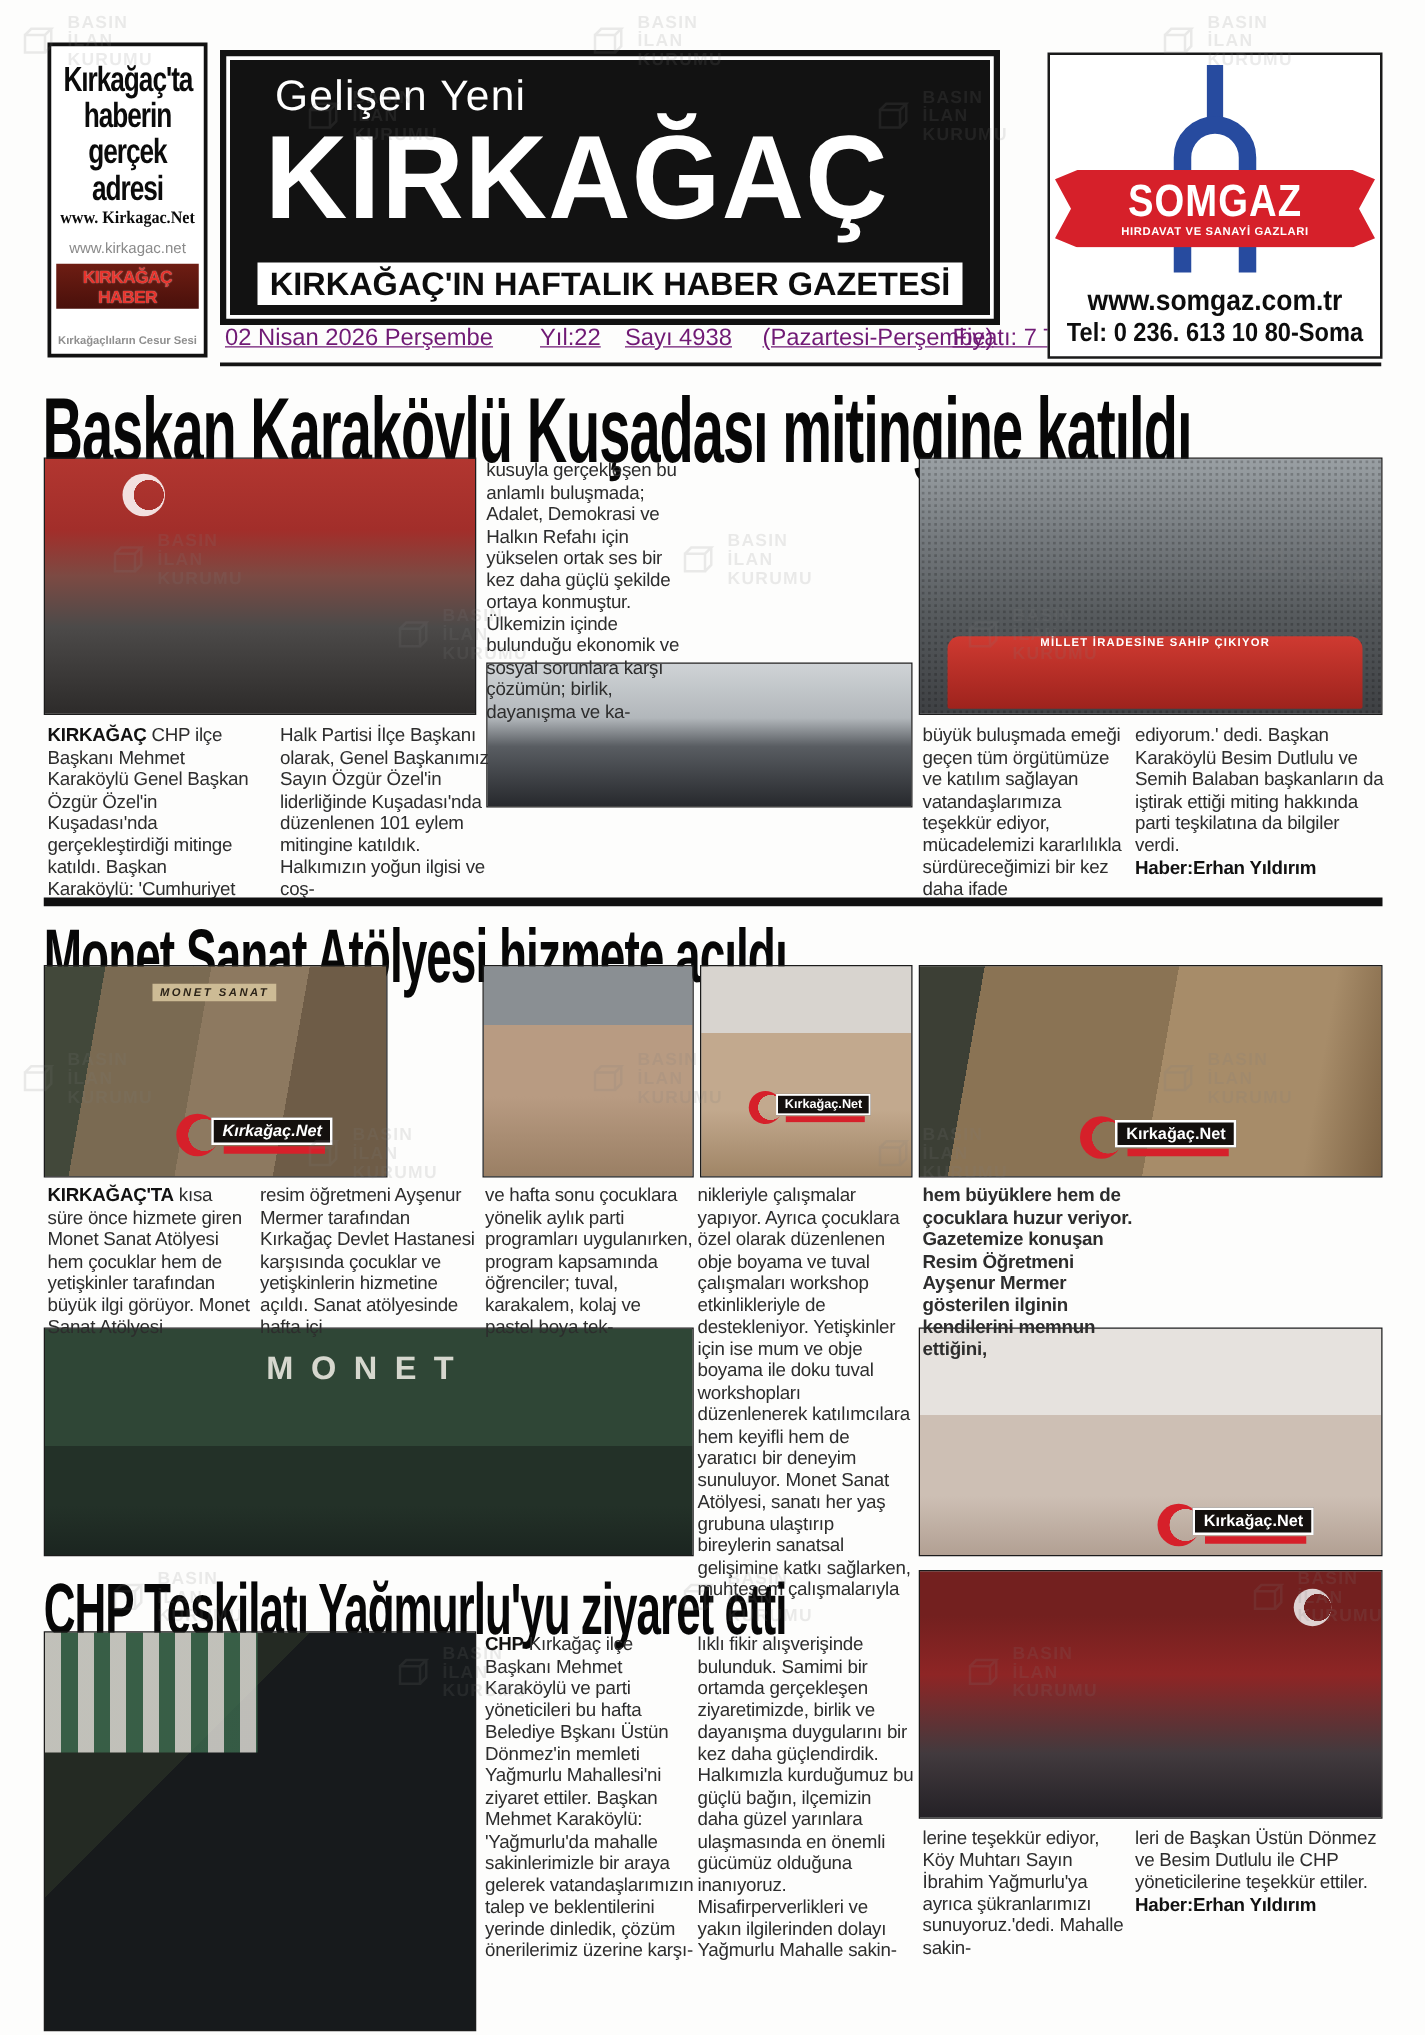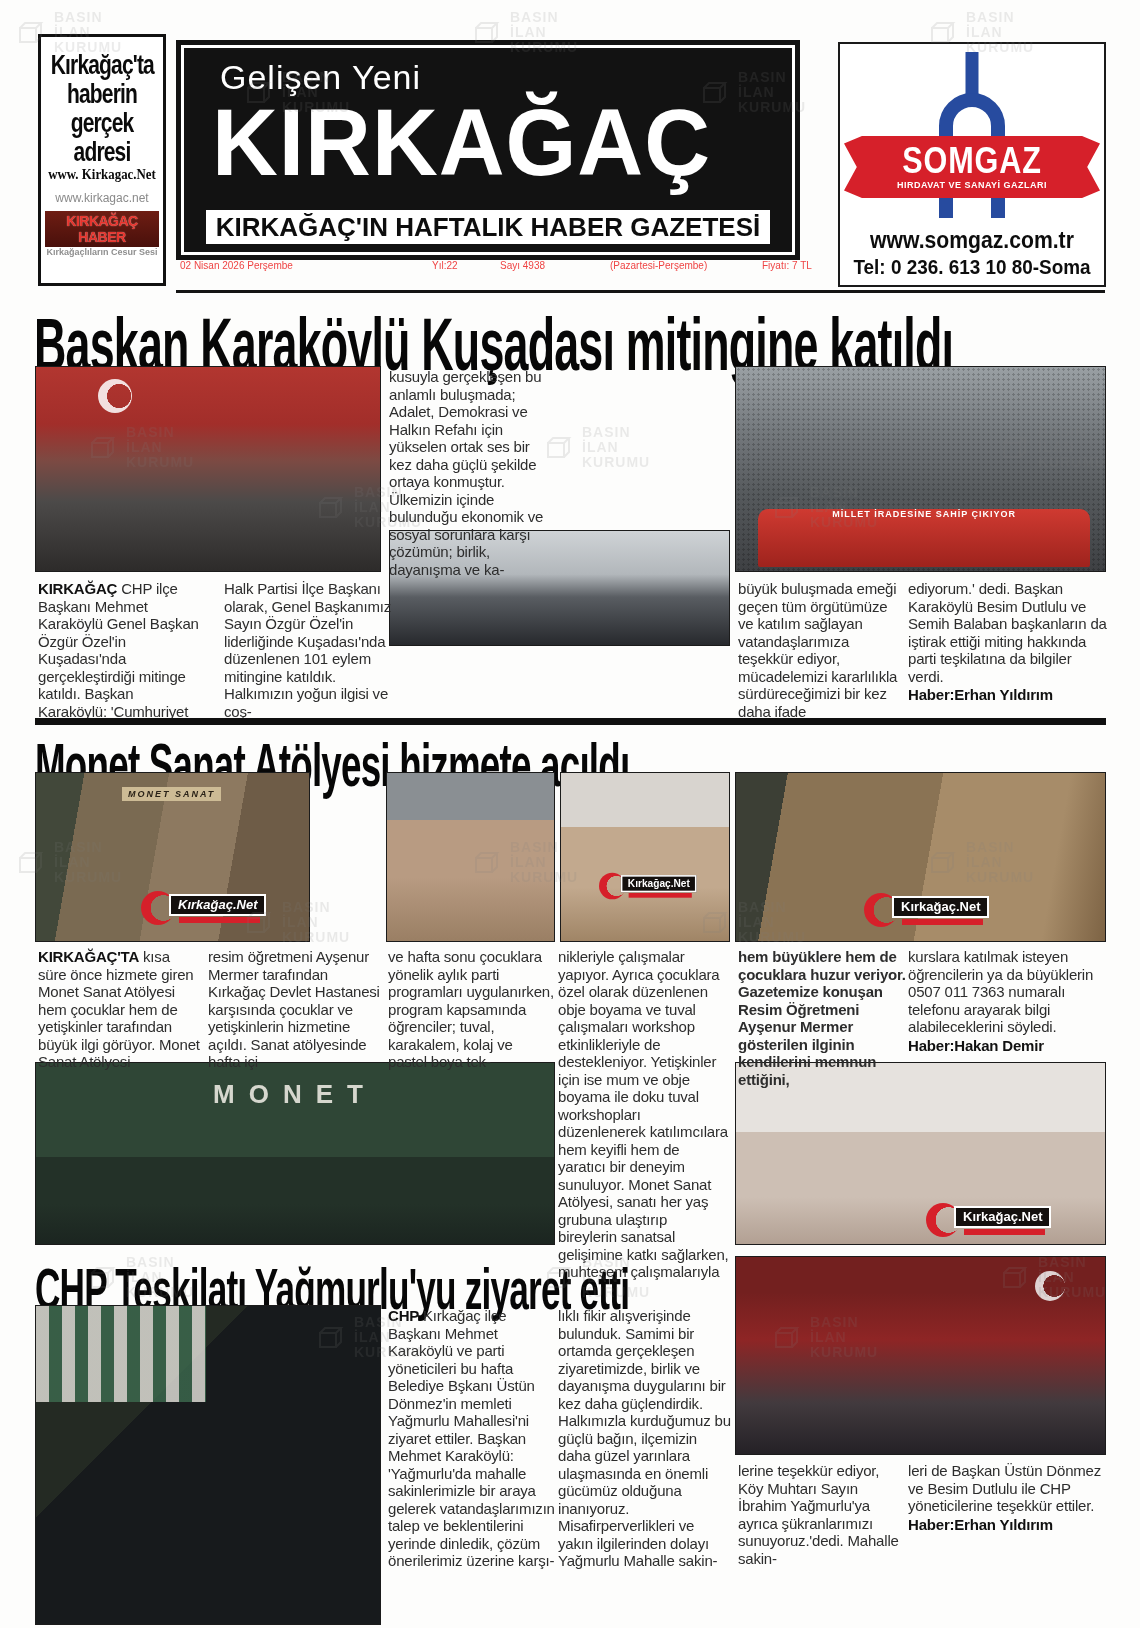--- a/index.html
+++ b/index.html
@@ -8,30 +8,30 @@
   
   .promo-box{position:absolute;left:38px;top:34px;width:128px;height:252px;border:3px solid #111;
              background:#fff;text-align:center;box-sizing:border-box;padding-top:12px;}
   .promo-line1{font-size:25px;font-weight:800;line-height:26px;letter-spacing:-1px;color:#0b0b0b;
                transform:scale(.84,1.12);transform-origin:center top;}
   .promo-url-big{margin-top:14px;font-family:"Liberation Serif",serif;font-weight:bold;font-size:14px;
                  transform:scaleX(.92);color:#0b0b0b;}
   .promo-url-small{margin-top:8px;font-size:12px;font-weight:normal;color:#8a8a8a;}
   .promo-brand{margin:6px 4px 0 4px;background:linear-gradient(180deg,#6e1d13,#49100b);color:#e8332c;
                font-weight:800;font-size:14px;padding:2px 0;text-shadow:0 0 1px #ffffffcc;letter-spacing:-0.5px;}
-  .promo-tagline{margin-top:0;font-size:9px;font-weight:bold;color:#8f8f8f;}
+  .promo-tagline{margin-top:20px;font-size:9px;font-weight:bold;color:#8f8f8f;}
   .masthead{position:absolute;left:176px;top:40px;width:624px;height:220px;background:#121212;
             box-shadow:inset 0 0 0 5px #121212, inset 0 0 0 8px #fff;box-sizing:border-box;}
   .masthead-kicker{position:absolute;left:44px;top:18px;color:#fff;font-size:34px;letter-spacing:1px;}
   .masthead-title{position:absolute;left:36px;top:48px;color:#fff;font-size:93px;font-weight:800;
                   letter-spacing:1px;transform:scale(.98,1.02);transform-origin:left top;white-space:nowrap;}
   .masthead-strip{position:absolute;left:30px;right:30px;bottom:16px;background:#fff;color:#0d0d0d;
                   text-align:center;font-weight:800;font-size:26px;line-height:34px;height:34px;
                   letter-spacing:0;white-space:nowrap;}
-  .dateline span{position:absolute;top:260px;font-size:10px;color:#ef4444;}
+  .dateline span{position:absolute;top:260px;font-size:19px;color:#701a75;text-decoration:underline;}
   .dl-date{left:180px;} .dl-year{left:432px;} .dl-issue{left:500px;} .dl-days{left:610px;} .dl-price{left:762px;}
   .top-rule{position:absolute;left:176px;top:290px;width:929px;height:3px;background:#141414;}
   
   .somgaz{position:absolute;left:838px;top:42px;width:268px;height:245px;border:2px solid #1a1a1a;
           background:#fff;box-sizing:border-box;}
   .somgaz svg{position:absolute;left:50%;top:6px;transform:translateX(-50%);}
   .ribbon{position:absolute;left:4px;right:4px;top:92px;height:62px;background:#d6202a;
           clip-path:polygon(0 12%,7% 0,93% 0,100% 12%,95% 50%,100% 88%,93% 100%,7% 100%,0 88%,5% 50%);
           display:flex;flex-direction:column;align-items:center;justify-content:center;}
   .ribbon-brand{color:#fff;font-weight:800;font-size:36px;letter-spacing:1px;line-height:34px;
@@ -216,22 +216,20 @@
           <span class="knet-s"></span>
         </span>
     </div>
   </div>
 
   <p class="col c-a2-1"><b>KIRKAĞAÇ'TA</b><span> kısa süre önce hizmete giren Monet Sanat Atölyesi hem çocuklar hem de yetişkinler tarafından büyük ilgi görüyor. Monet Sanat Atölyesi</span></p>
   <p class="col c-a2-2"><span>resim öğretmeni Ayşenur Mermer tarafından Kırkağaç Devlet Hastanesi karşısında çocuklar ve yetişkinlerin hizmetine açıldı. Sanat atölyesinde hafta içi</span></p>
   <p class="col c-a2-3"><span>ve hafta sonu çocuklara yönelik aylık parti programları uygulanırken, program kapsamında öğrenciler; tuval, karakalem, kolaj ve pastel boya tek-</span></p>
   <p class="col c-a2-4"><span>nikleriyle çalışmalar yapıyor. Ayrıca çocuklara özel olarak düzenlenen obje boyama ve tuval çalışmaları workshop etkinlikleriyle de destekleniyor. Yetişkinler için ise mum ve obje boyama ile doku tuval workshopları düzenlenerek katılımcılara hem keyifli hem de yaratıcı bir deneyim sunuluyor. Monet Sanat Atölyesi, sanatı her yaş grubuna ulaştırıp bireylerin sanatsal gelişimine katkı sağlarken, muhteşem çalışmalarıyla</span></p>
   <p class="col c-a2-5"><span>hem büyüklere hem de çocuklara huzur veriyor. Gazetemize konuşan Resim Öğretmeni Ayşenur Mermer gösterilen ilginin kendilerini memnun ettiğini,</span></p>
-  <p class="col c-a2-6"><span>kurslara katılmak isteyen öğrencilerin ya da büyüklerin 0507 011 7363 numaralı telefonu arayarak bilgi alabileceklerini söyledi.</span>
-    <span class="byline" style="display:block">Haber:Hakan Demir</span></p>
 
   <div class="headline h3">CHP Teşkilatı Yağmurlu'yu ziyaret etti</div>
 
   <div class="ph p-a3-left"></div>
   <div class="ph p-a3-right"></div>
 
   <p class="col c-a3-1"><b>CHP</b><span> Kırkağaç ilçe Başkanı Mehmet Karaköylü ve parti yöneticileri bu hafta Belediye Bşkanı Üstün Dönmez'in memleti Yağmurlu Mahallesi'ni ziyaret ettiler. Başkan Mehmet Karaköylü: 'Yağmurlu'da mahalle sakinlerimizle bir araya gelerek vatandaşlarımızın talep ve beklentilerini yerinde dinledik, çözüm önerilerimiz üzerine karşı-</span></p>
   <p class="col c-a3-2"><span>lıklı fikir alışverişinde bulunduk. Samimi bir ortamda gerçekleşen ziyaretimizde, birlik ve dayanışma duygularını bir kez daha güçlendirdik. Halkımızla kurduğumuz bu güçlü bağın, ilçemizin daha güzel yarınlara ulaşmasında en önemli gücümüz olduğuna inanıyoruz. Misafirperverlikleri ve yakın ilgilerinden dolayı Yağmurlu Mahalle sakin-</span></p>
   <p class="col c-a3-3"><span>lerine teşekkür ediyor, Köy Muhtarı Sayın İbrahim Yağmurlu'ya ayrıca şükranlarımızı sunuyoruz.'dedi. Mahalle sakin-</span></p>
   <p class="col c-a3-4"><span>leri de Başkan Üstün Dönmez ve Besim Dutlulu ile CHP yöneticilerine teşekkür ettiler.</span>

